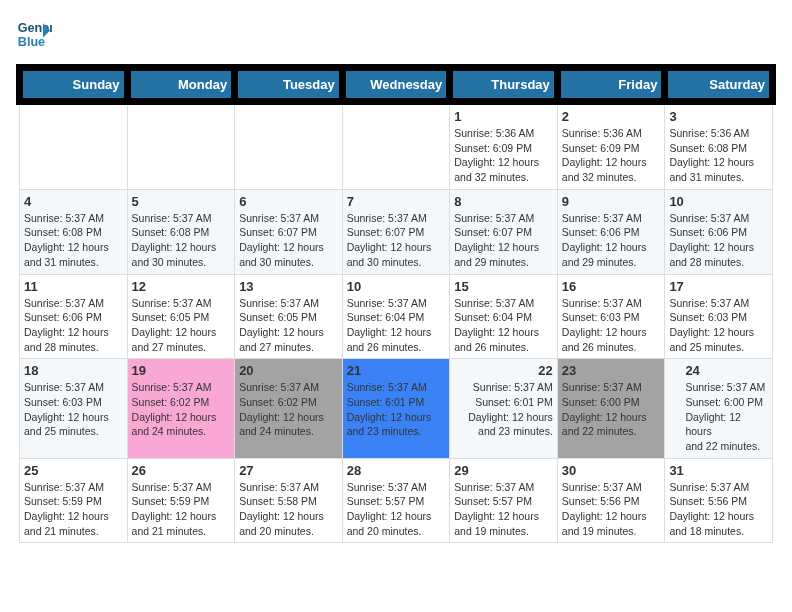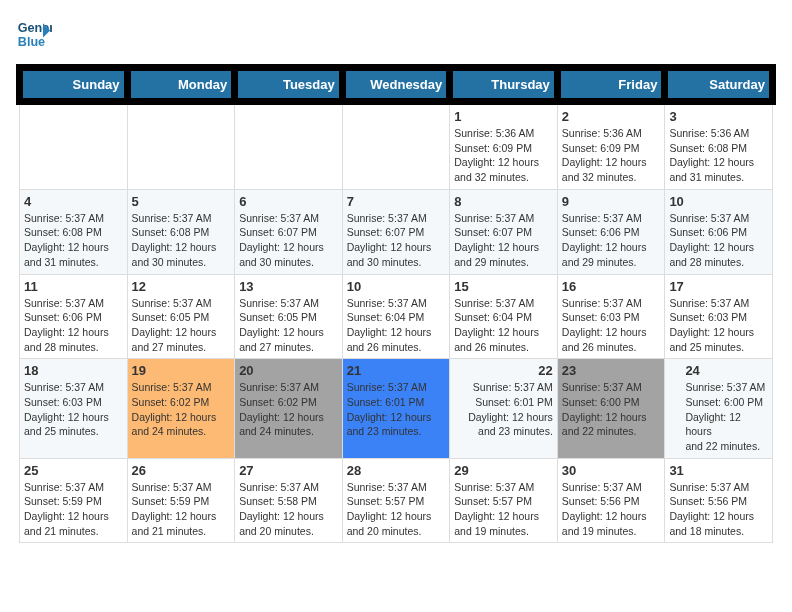--- a/index.html
+++ b/index.html
@@ -255,21 +255,21 @@
       </tr>
       <tr style="background: rgb(245, 248, 250);">
         <td style="background: rgb(245, 248, 250);">
         <span class="day-num">18</span>
         <div class="day-detail">
           Sunrise: 5:37 AM<br>
           Sunset: 6:03 PM<br>
           Daylight: 12 hours<br> and 25 minutes.
         </div>
       </td>
-        <td style="background: #fdba74; margin-left: 24px;">
+        <td style="background: #f9a8d4; margin-left: 24px;">
         <span class="day-num">19</span>
         <div class="day-detail">
           Sunrise: 5:37 AM<br>
           Sunset: 6:02 PM<br>
           Daylight: 12 hours<br> and 24 minutes.
         </div>
       </td>
         <td style="background: #a3a3a3;">
         <span class="day-num">20</span>
         <div class="day-detail">

